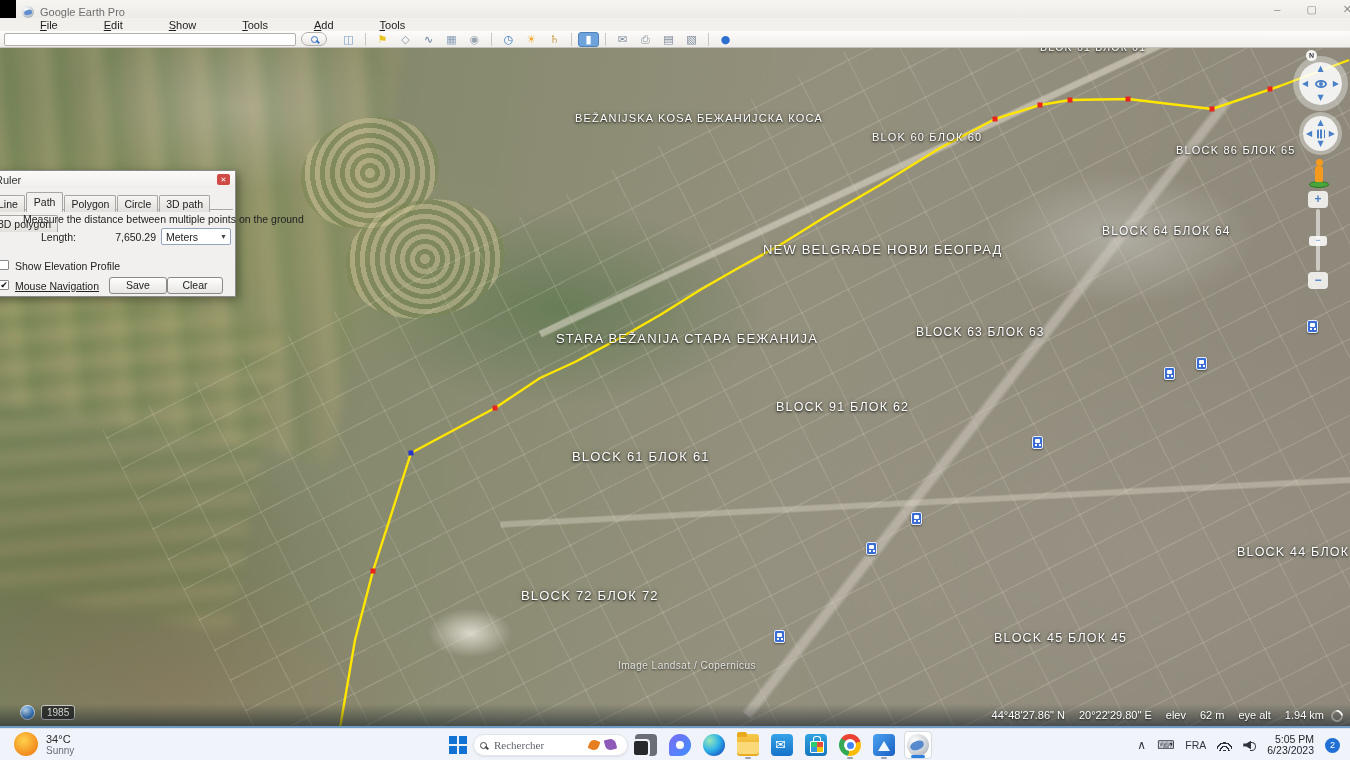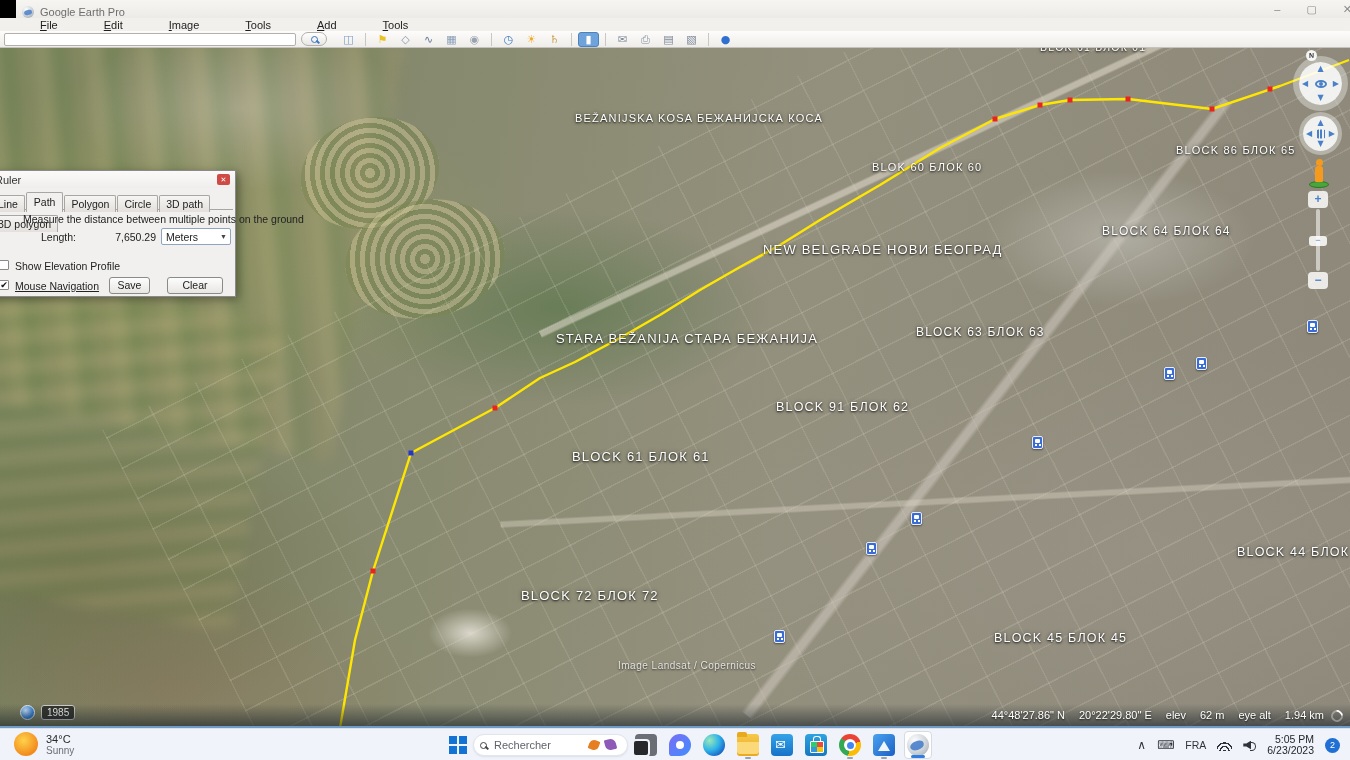--- a/index.html
+++ b/index.html
@@ -149,37 +149,37 @@
   #unit-select .arrow { position:absolute; right:3px; top:4px; font-size:7px; color:#444; }
   .cbx { position:absolute; width:10px; height:10px; background:#fff; border:1px solid #8a8a8a; border-radius:1px;
     font-size:9px; line-height:9px; text-align:center; color:#111; }
   .cbx.checked::after { content:"✔"; }
   #elev-box { top:89px; left:10px; }
   #elev-label { position:absolute; top:89px; left:26px; font-size:10.5px; color:#222; }
   #mousenav-box { top:109px; left:10px; }
   #mousenav-label { position:absolute; top:109px; left:26px; font-size:10.5px; color:#222; text-decoration:underline; }
   .rbtn { position:absolute; top:106px; height:17px; background:linear-gradient(#fdfdfd,#e8e6e2);
     border:1px solid #8a8a8a; border-radius:3px; font-size:10.5px; color:#222; text-align:center; line-height:15px; }
-  #save-btn { left:120px; width:41px; } #clear-btn { left:178px; width:56px; }
+  #save-btn { left:120px; width:58px; } #clear-btn { left:178px; width:56px; }
 
   
   #winline { position:absolute; top:726px; left:0; width:100%; height:2px; background:#6f9cc6; }
   #taskbar { position:absolute; top:728px; left:0; width:100%; height:32px; background:#f0f3f9; border-top:1px solid #dde2ea;padding-left:23px; }
   #weather { position:absolute; left:14px; top:3px; display:flex; align-items:center; gap:8px; }
   .sunicon { width:24px; height:24px; border-radius:50%; background:radial-gradient(circle at 40% 35%,#ffd24a,#f28b1e 70%); }
   #weather .wtemp { font-size:11px; color:#2b2b2b; }
   #weather .wcond { font-size:10px; color:#6a6f76; }
   #start-btn { position:absolute; left:449px; top:7px; width:18px; height:18px;
     background-image:linear-gradient(#1273d4,#1273d4),linear-gradient(#1273d4,#1273d4),linear-gradient(#1273d4,#1273d4),linear-gradient(#1273d4,#1273d4);
     background-size:8px 8px; background-position:0 0,10px 0,0 10px,10px 10px; background-repeat:no-repeat; }
   #tb-search { position:absolute; left:473px; top:5px; width:155px; height:22px; background:#fff;
     border:1px solid #e1e5ec; border-radius:12px; display:flex; align-items:center; padding:0 6px; gap:7px;
     box-shadow:0 1px 2px rgba(0,0,0,.08); }
   #tb-search .mag { border-color:#444; } #tb-search .mag::after { background:#444; }
-  #tb-search-text { font-size:11px; color:#5f646b; flex:1; }
+  #tb-search-text { font-size:11px; color:#5f646b; flex:1;font-family:Liberation Serif, serif; }
   .deco { width:34px; height:18px; position:relative; }
   .deco::before { content:""; position:absolute; left:2px; top:4px; width:10px; height:10px;
     background:#e67e22; border-radius:50% 10% 50% 10%; transform:rotate(20deg); }
   .deco::after { content:""; position:absolute; left:18px; top:3px; width:11px; height:11px;
     background:#8e5ab8; border-radius:10% 50% 10% 50%; transform:rotate(-15deg); }
   #tb-apps { position:absolute; left:632px; top:2px; height:28px; display:flex; align-items:center; gap:6px; }
   .app { width:28px; height:28px; position:relative; display:flex; align-items:center; justify-content:center; border-radius:4px; }
   .app.active { background:rgba(255,255,255,.9); border:1px solid #d5dbe3; }
   .rundot { position:absolute; bottom:0px; left:50%; margin-left:-3px; width:6px; height:2px; border-radius:1px; background:#9aa3ad; }
   .activeline { position:absolute; bottom:0px; left:6px; right:6px; height:3px; border-radius:2px; background:#2f7fe0; }
@@ -235,21 +235,21 @@
   <span id="win-title">Google Earth Pro</span>
   <span id="win-controls">
     <span class="winbtn min"></span>
     <span class="winbtn max"></span>
     <span class="winbtn close"></span>
   </span>
 </div>
 <div id="menubar">
     <span class="menu-item">File</span>
     <span class="menu-item">Edit</span>
-    <span class="menu-item">Image</span>
+    <span class="menu-item">Show</span>
     <span class="menu-item">Tools</span>
     <span class="menu-item">Add</span>
     <span class="menu-item">Tools</span>
   </div>
 <div id="toolbar">
   <input id="search-input" value="" style="">
   <span id="search-btn">
       <span class="mag"></span>
     </span>
   <span id="tool-icons">
@@ -324,21 +324,21 @@
       <rect x="1067.5" y="49.5" width="5" height="5" fill="#e8241c"></rect>
       <rect x="1037.5" y="54.5" width="5" height="5" fill="#e8241c"></rect>
       <rect x="992.5" y="68.5" width="5" height="5" fill="#e8241c"></rect>
       <rect x="492.5" y="357.5" width="5" height="5" fill="#e8241c"></rect>
       <rect x="370.5" y="520.5" width="5" height="5" fill="#e8241c"></rect>
       <rect x="408.5" y="402.5" width="5" height="5" fill="#2634cc"></rect>
     </svg>
   <div id="map-labels">
       <div class="maplabel" style="left: 1040px; top: -7px; font-size: 10.5px;">BLOK 61 БЛОК 61</div>
       <div class="maplabel" style="left: 575px; top: 64px; font-size: 11px;">BEŽANIJSKA KOSA БЕЖАНИЈСКА КОСА</div>
-      <div class="maplabel" style="left: 872px; top: 83px; font-size: 11px; margin-top: 30px;">BLOK 60 БЛОК 60</div>
+      <div class="maplabel" style="left: 872px; top: 83px; font-size: 11px;">BLOK 60 БЛОК 60</div>
       <div class="maplabel" style="left: 1176px; top: 96px; font-size: 11px;">BLOCK 86 БЛОК 65</div>
       <div class="maplabel" style="left: 1102px; top: 176px; font-size: 12px;">BLOCK 64 БЛОК 64</div>
       <div class="maplabel" style="left: 763px; top: 194px; font-size: 13px;">NEW BELGRADE НОВИ БЕОГРАД</div>
       <div class="maplabel" style="left: 916px; top: 277px; font-size: 12px;">BLOCK 63 БЛОК 63</div>
       <div class="maplabel" style="left: 556px; top: 283px; font-size: 13px;">STARA BEŽANIJA СТАРА БЕЖАНИЈА</div>
       <div class="maplabel" style="left: 776px; top: 352px; font-size: 12.5px;">BLOCK 91 БЛОК 62</div>
       <div class="maplabel" style="left: 572px; top: 401px; font-size: 13px;">BLOCK 61 БЛОК 61</div>
       <div class="maplabel" style="left: 1237px; top: 497px; font-size: 12.5px;">BLOCK 44 БЛОК 4</div>
       <div class="maplabel" style="left: 521px; top: 540px; font-size: 13px;">BLOCK 72 БЛОК 72</div>
       <div class="maplabel" style="left: 994px; top: 583px; font-size: 12.5px;">BLOCK 45 БЛОК 45</div>

